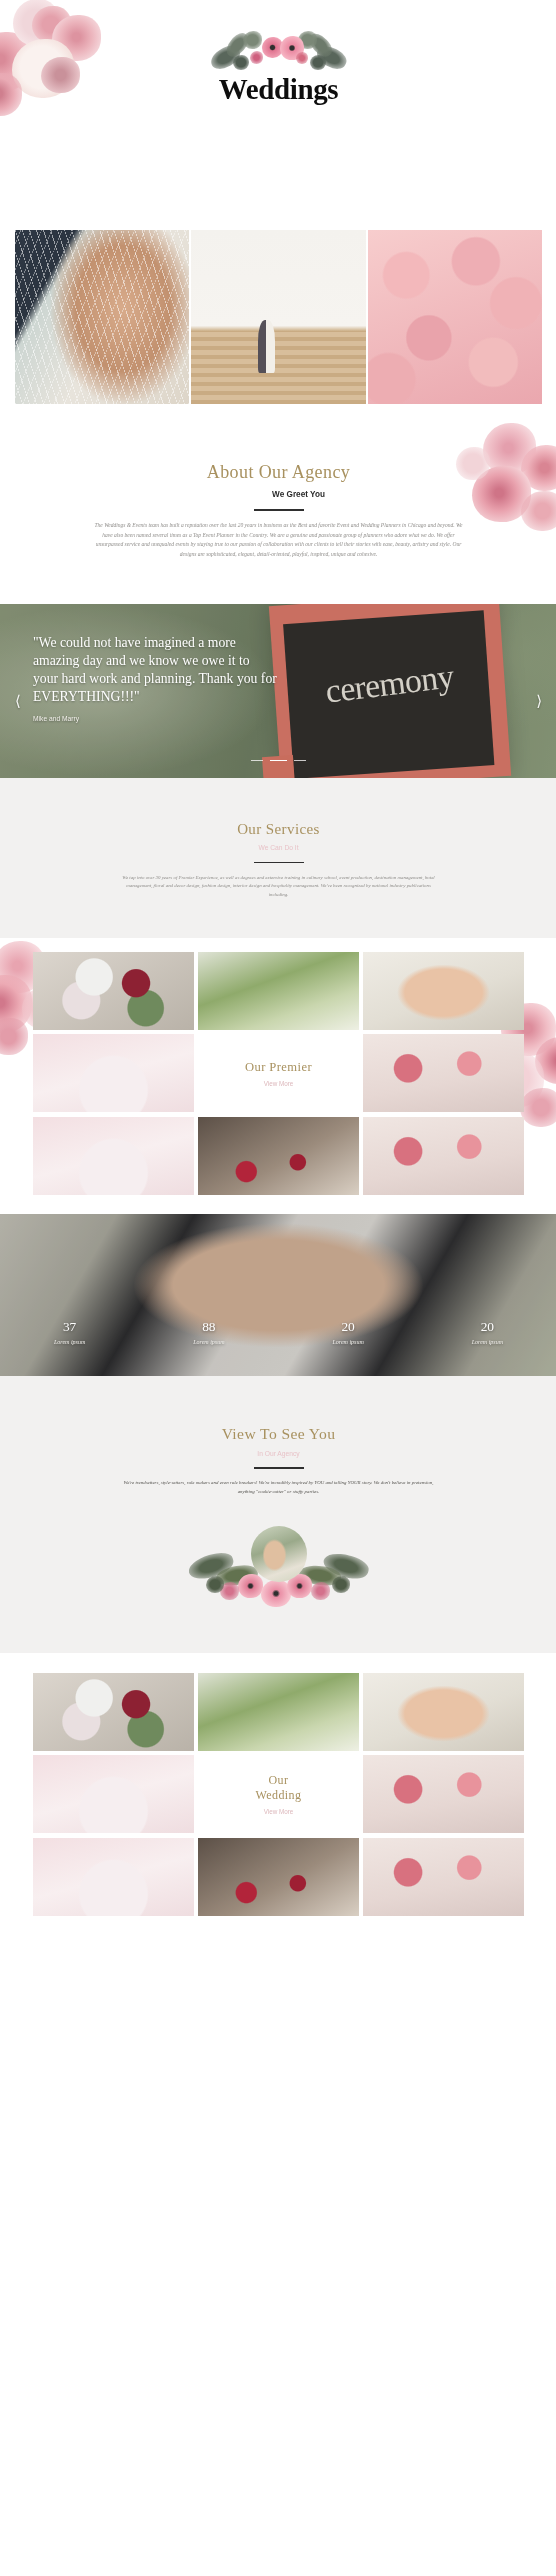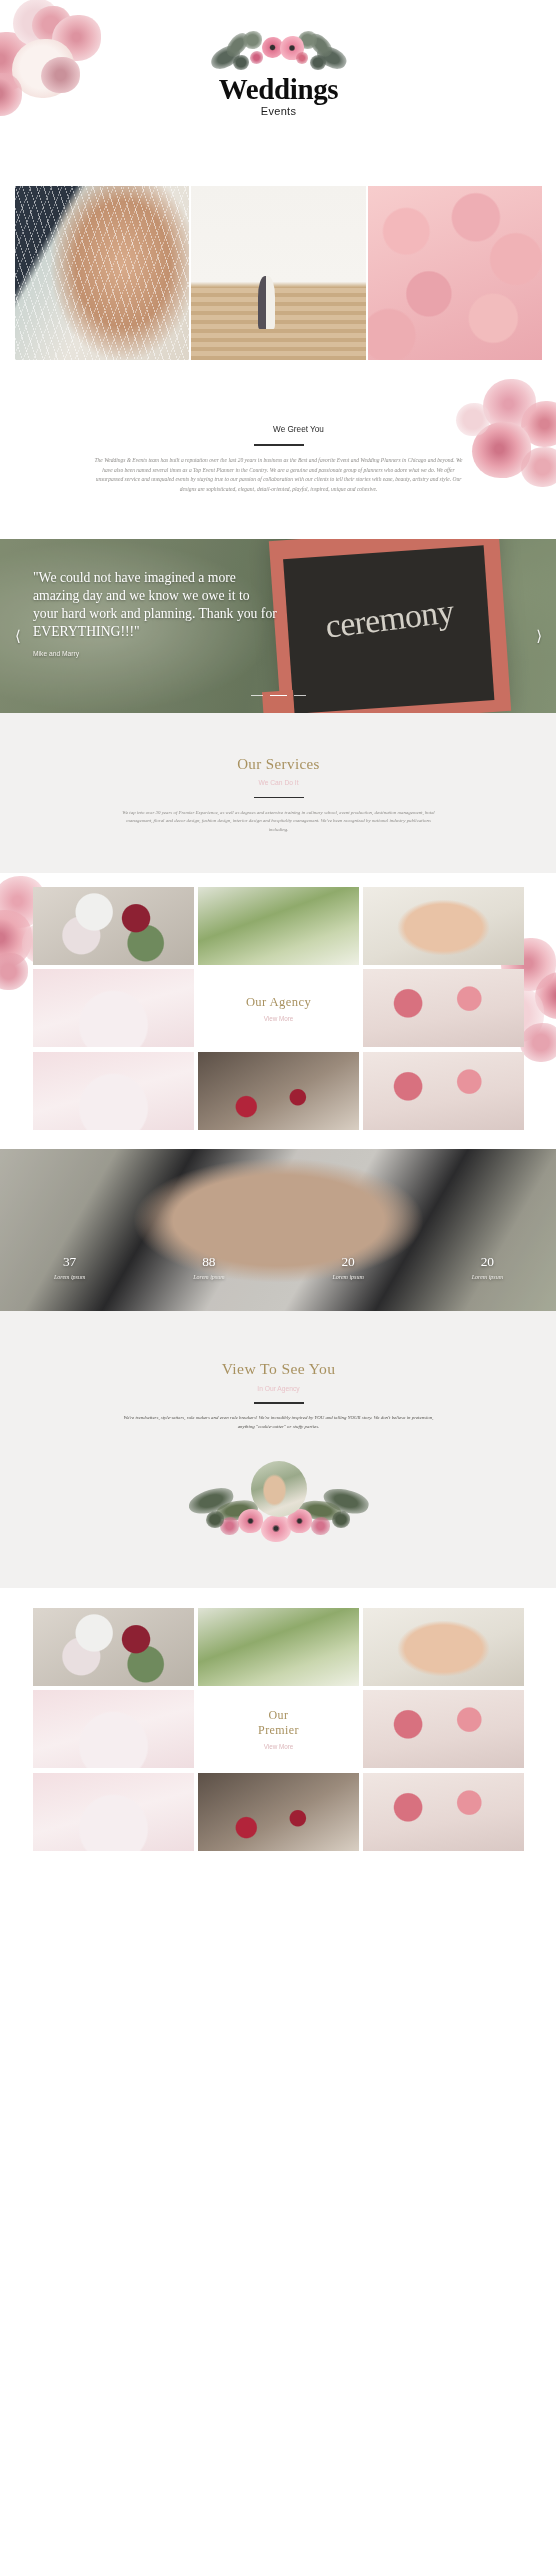--- a/index.html
+++ b/index.html
@@ -24,21 +24,21 @@
   }
   .sub-dark { font-family:"Liberation Sans",sans-serif; text-align:center; color:#2b2b2b; }
   .sub-pink { font-family:"Liberation Sans",sans-serif; text-align:center; color:#e8c3c8; }
   .divider { width:50px; height:1.5px; background:#2f2f2f; margin:10.4px auto; }
   .body-it {
     font-family:"Liberation Serif", serif; font-style:italic;
     text-align:center; color:#8e8c89; line-height:1.75;
   }
 
   
-  .header { height:186px; background:#fff; position:relative; overflow:hidden; }
+  .header { height:230px; background:#fff; position:relative; overflow:hidden; }
   .flower-cluster { position:absolute; pointer-events:none; }
   .logo-wrap { position:absolute; left:0; right:0; top:21px; text-align:center; }
   .logo-wreath { position:relative; width:163px; height:58px; margin:0 auto; }
   .logo-title {
     font-family:"Liberation Serif", serif; font-weight:700;
     font-size:29px; color:#0e0e0e; letter-spacing:-0.4px; line-height:1;
     margin-top:-4.5px;
   }
   .logo-and { font-size:9.6px; color:#1c1c1c; margin-top:2.2px; }
   .logo-events { font-size:11px; color:#1c1c1c; margin-top:1.5px; letter-spacing:0.3px; }
@@ -77,21 +77,21 @@
       radial-gradient(circle at 85% 42%, #f0b2b6 0 14%, rgba(240,178,182,0) 15%),
       radial-gradient(circle at 35% 62%, #e9a3ab 0 14%, rgba(233,163,171,0) 15%),
       radial-gradient(circle at 72% 76%, #f2bcbd 0 13%, rgba(242,188,189,0) 14%),
       radial-gradient(circle at 12% 86%, #edadb2 0 12%, rgba(237,173,178,0) 13%),
       linear-gradient(160deg,#f7cdcd,#eaa7ae);
   }
 
   
   .about { padding:58px 0 45px; position:relative; overflow:hidden; }
   .about .gold-head { font-size:18px; }
-  .about .sub-dark { font-size:8.2px; font-weight:400; margin-top:6.7px;margin-left:40px; }
+  .about .sub-dark { font-size:8.2px; font-weight:700; margin-top:6.7px;margin-left:40px; }
   .about .body-it { font-size:5.5px; max-width:371px; margin:0 auto; }
 
   
   .testi { height:174px; position:relative; overflow:hidden; }
   .testi-bg { position:absolute; inset:0;
     background:
       linear-gradient(105deg,#8d9a7c 0%, #7c8a6e 30%, #6f7f63 48%, #8fa07f 100%);
     filter:blur(0px);
   }
   .testi-blur { position:absolute; inset:0;
@@ -240,21 +240,20 @@
         <div class="fl" style="left:46px;  top:10.4px; width:19.3px; height:18px; background:radial-gradient(ellipse at 50% 50%, #7b8877 0 42%, rgba(123,136,119,.05) 100%);"></div>
         <div class="fl" style="left:101px; top:10.4px; width:19.3px; height:18px; background:radial-gradient(ellipse at 50% 50%, #7b8877 0 42%, rgba(123,136,119,.05) 100%);"></div>
         <div class="fl" style="left:65px;  top:16.3px; width:21px; height:21px; background:radial-gradient(circle at 50% 50%, #2f2f2f 0 14%, #e07490 22%, #ef9bb0 65%, rgba(239,155,176,.2) 100%);"></div>
         <div class="fl" style="left:83px; top:15px; width:24px; height:24px; background:radial-gradient(circle at 50% 50%, #2f2f2f 0 12%, #eb8aa2 20%, #f6b3c2 68%, rgba(246,179,194,.2) 100%);"></div>
         <div class="fl" style="left:53px;  top:30px; width:13.4px; height:12.6px; background:radial-gradient(circle at 50% 50%, #cf5f7e 0 30%, rgba(207,95,126,.1) 100%);"></div>
         <div class="fl" style="left:99px; top:31px; width:12px; height:12px; background:radial-gradient(circle at 50% 50%, #d4697f 0 30%, rgba(212,105,127,.1) 100%);"></div>
         <div class="fl" style="left:36px;  top:34px; width:16.3px; height:15px; background:radial-gradient(ellipse at 50% 50%, #4f5c51 0 42%, rgba(79,92,81,.05) 100%);"></div>
         <div class="fl" style="left:113px; top:34px; width:16.3px; height:15px; background:radial-gradient(ellipse at 50% 50%, #4f5c51 0 42%, rgba(79,92,81,.05) 100%);"></div>
       </div>
       <div class="logo-title">Weddings</div>
-      <div class="logo-events">Events</div>
     </div>
   </div>
 
   <div class="section hero">
     <div class="hero-img">
         <div class="img im-bride-back"></div>
       </div>
     <div class="hero-img">
         <div class="img im-steps"></div>
       </div>
@@ -264,20 +263,21 @@
   </div>
 
   <div class="section bg-white about">
     <div class="flower-cluster" style="right:-27px; top:16.3px; width:134px; height:134px;">
       <div class="fl" style="left:33px; top:3px;  width:53px; height:52px; background:radial-gradient(circle at 48% 48%, #e49fad 0 12%, #f0c0c8 48%, rgba(240,192,200,.1) 100%);"></div>
       <div class="fl" style="left:71px; top:25px; width:47px; height:46px; background:radial-gradient(circle at 50% 50%, #d98593 0 14%, #eeb2bb 50%, rgba(238,178,187,.1) 100%);"></div>
       <div class="fl" style="left:22px; top:46px; width:59px; height:56px; background:radial-gradient(circle at 46% 48%, #cf7487 0 10%, #e9a2ae 42%, #f6d7db 78%, rgba(246,215,219,.1) 100%);"></div>
       <div class="fl" style="left:71px; top:71px; width:43px; height:40px; background:radial-gradient(circle at 50% 50%, #e9aab3 0 26%, rgba(233,170,179,.1) 100%);"></div>
       <div class="fl" style="left:6px;  top:27px; width:34px; height:33px; background:radial-gradient(circle at 50% 50%, #f2d4d8 0 40%, rgba(242,212,216,.08) 100%);"></div>
     </div>
+    <h2 class="gold-head">About Our Agency</h2>
     <div class="sub-dark">We Greet You</div>
     <div class="divider"></div>
     <p class="body-it">The Weddings &amp; Events team has built a reputation over the last 20 years in business as the Best and favorite Event and Wedding Planners in Chicago and beyond.  We have also been named several times as a Top Event Planner in the Country.  We are a genuine and passionate group of planners who adore what we do. We offer unsurpassed service and unequaled events by staying true to our passion of collaboration with our clients to tell their stories with ease, beauty, artistry and style.  Our designs are sophisticated, elegant, detail-oriented, playful, inspired, unique and cohesive.</p>
   </div>
 
   <div class="section testi">
     <div class="testi-bg"></div>
     <div class="testi-blur"></div>
     <div class="chalk-frame">
       <div class="chalk-inner"></div>
@@ -331,21 +331,21 @@
           <div class="img g-garden"></div>
         </div>
       <div class="gal-cell">
           <div class="img g-hands"></div>
         </div>
 
       <div class="gal-cell">
           <div class="img g-cake"></div>
         </div>
       <div class="gal-cell gal-center-label">
-        <div class="gold-head">Our Agency</div>
+        <div class="gold-head">Our Premier</div>
         <div class="gal-view">View More</div>
       </div>
       <div class="gal-cell">
           <div class="img g-table"></div>
         </div>
 
       <div class="gal-cell">
           <div class="img g-cake"></div>
         </div>
       <div class="gal-cell">
@@ -416,21 +416,21 @@
         </div>
       <div class="gal-cell">
           <div class="img g-hands"></div>
         </div>
 
       <div class="gal-cell">
           <div class="img g-cake"></div>
         </div>
       <div class="gal-cell gal-center-label gal2-center">
         <div class="gold-head">Our</div>
-        <div class="gold-head">Premier</div>
+        <div class="gold-head">Wedding</div>
         <div class="gal-view">View More</div>
       </div>
       <div class="gal-cell">
           <div class="img g-table"></div>
         </div>
 
       <div class="gal-cell">
           <div class="img g-cake"></div>
         </div>
       <div class="gal-cell">

